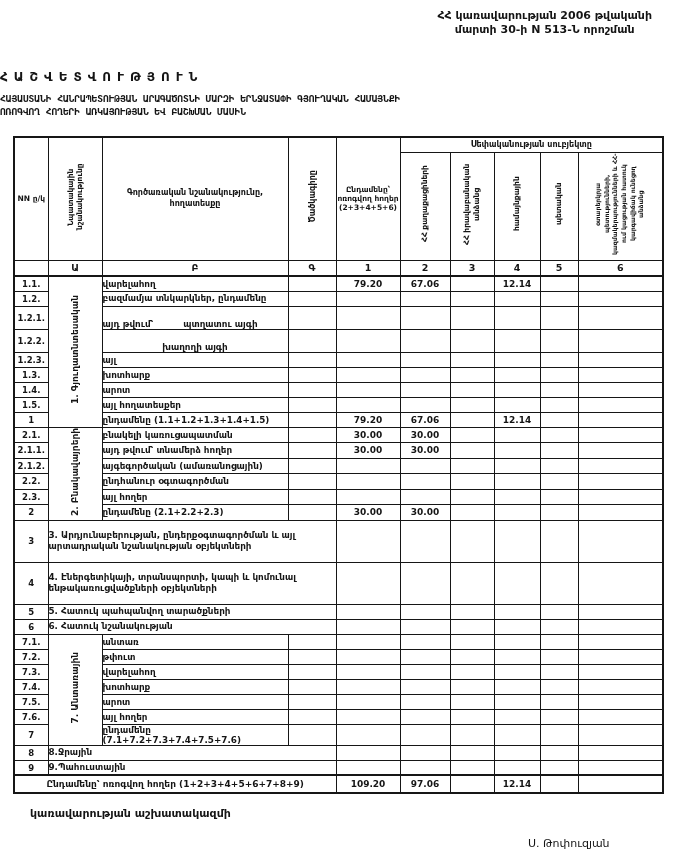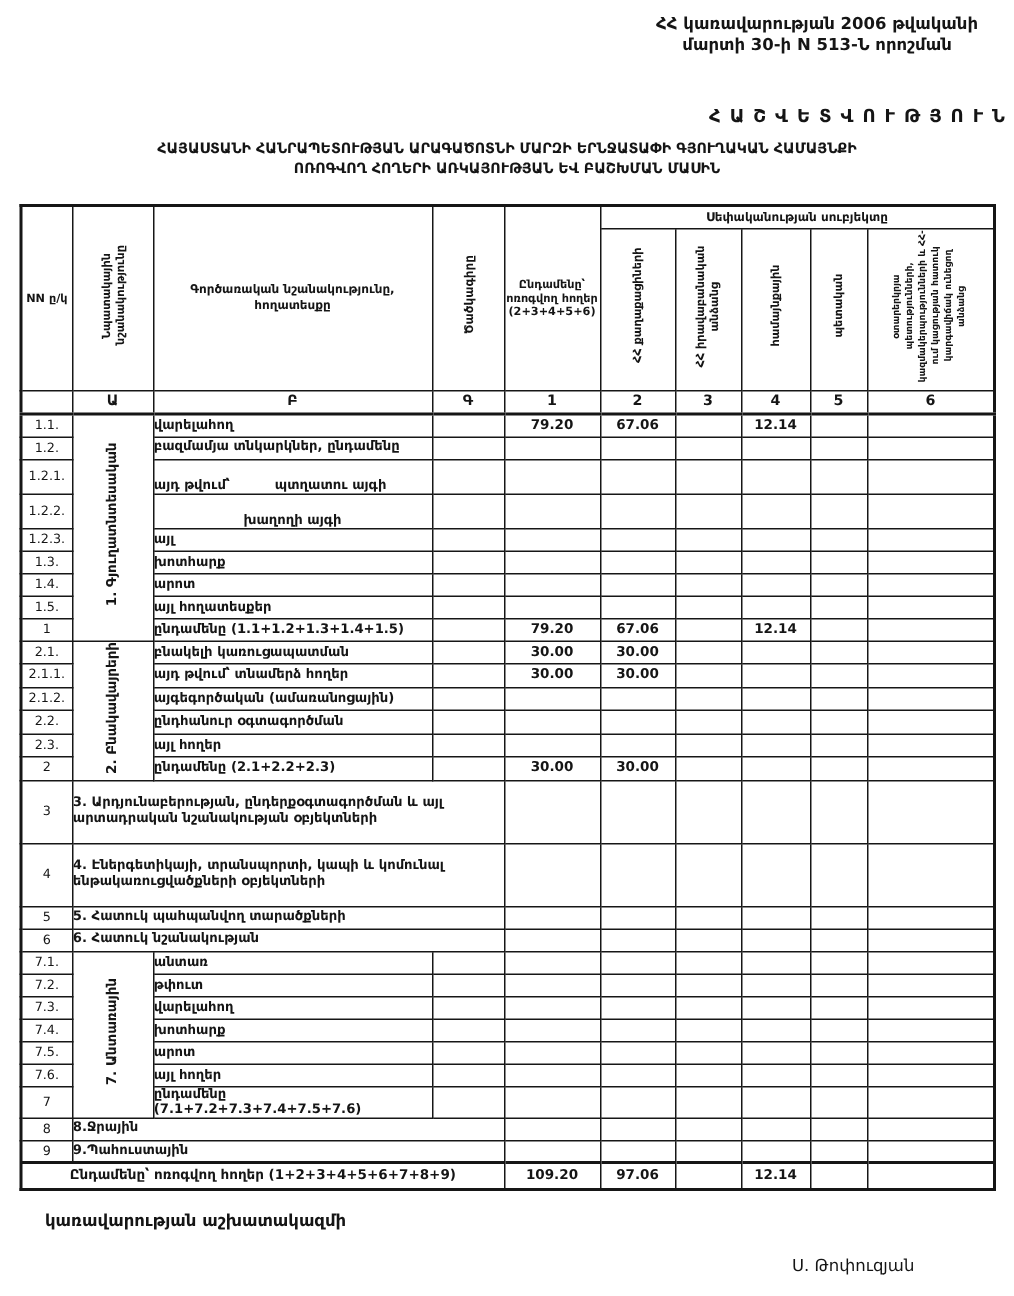--- a/index.html
+++ b/index.html
@@ -11,27 +11,27 @@
     font-family: "DejaVu Sans", sans-serif;
     position: relative;
   }
   .header-note {
     position: absolute; top: 9px; right: 24px;
     text-align: center; font-weight: bold;
     font-size: 11px; line-height: 1.3;
   }
   .doc-title {
     position: absolute; top: 70px; left: 0; right: 0;
-    text-align: right; font-weight: bold;
+    text-align: left; font-weight: bold;
     font-size: 12px; letter-spacing: 6px;
   }
   .doc-subtitle {
     position: absolute; top: 94px; left: 0; right: 0;
-    text-align: center; font-weight: bold;
-    font-size: 9.5px; line-height: 1.35;
+    text-align: left; font-weight: bold;
+    font-size: 9.5px; line-height: 1.35; font-family: Liberation Mono, monospace;
   }
   table.report {
     position: absolute; top: 136px; left: 13px;
     width: 649px; border-collapse: collapse; table-layout: fixed;
     border: 2px solid #161616;
   }
   .report td {
     border: 1px solid #161616;
     padding: 0; vertical-align: middle; overflow: hidden;
   }
@@ -51,21 +51,21 @@
   .v-head { font-size: 7.5px; height: 116px; line-height: 1.25; }
   .v-code { font-size: 8px; }
   .v-own  { font-size: 7.5px; height: 100px; line-height: 1.3; }
   .v-own.tiny { font-size: 6.2px; height: 102px; line-height: 1.4; }
   .letter-row td {
     border-bottom: 2px solid #161616;
     height: 16px; font-size: 9.5px; font-weight: bold; text-align: center;
   }
   tbody tr { height: 15px; }
   tbody tr.tall { height: 42px; }
-  .c-no { text-align: center; font-size: 8.5px; font-weight: normal; }
+  .c-no { text-align: center; font-size: 8.5px; font-weight: bold; }
   .c-group { text-align: center; }
   .gtext { font-size: 9px; }
   .c-label { font-size: 8.8px; font-weight: bold; text-align: left; padding: 0 3px; line-height: 1.15; }
   .c-label .splitwrap { display: flex; align-items: center; width: 100%; margin-top: 12px; }
   .c-label .center-part { flex: 1; text-align: center; }
   .c-code { }
   .c-val { text-align: center; font-size: 9px; font-weight: bold; }
   .c-wide { font-size: 8.8px; font-weight: bold; text-align: left; padding: 1px 4px; line-height: 1.3; }
   .total-row { height: 18px; }
   .total-row td { border-top: 2px solid #161616; }

